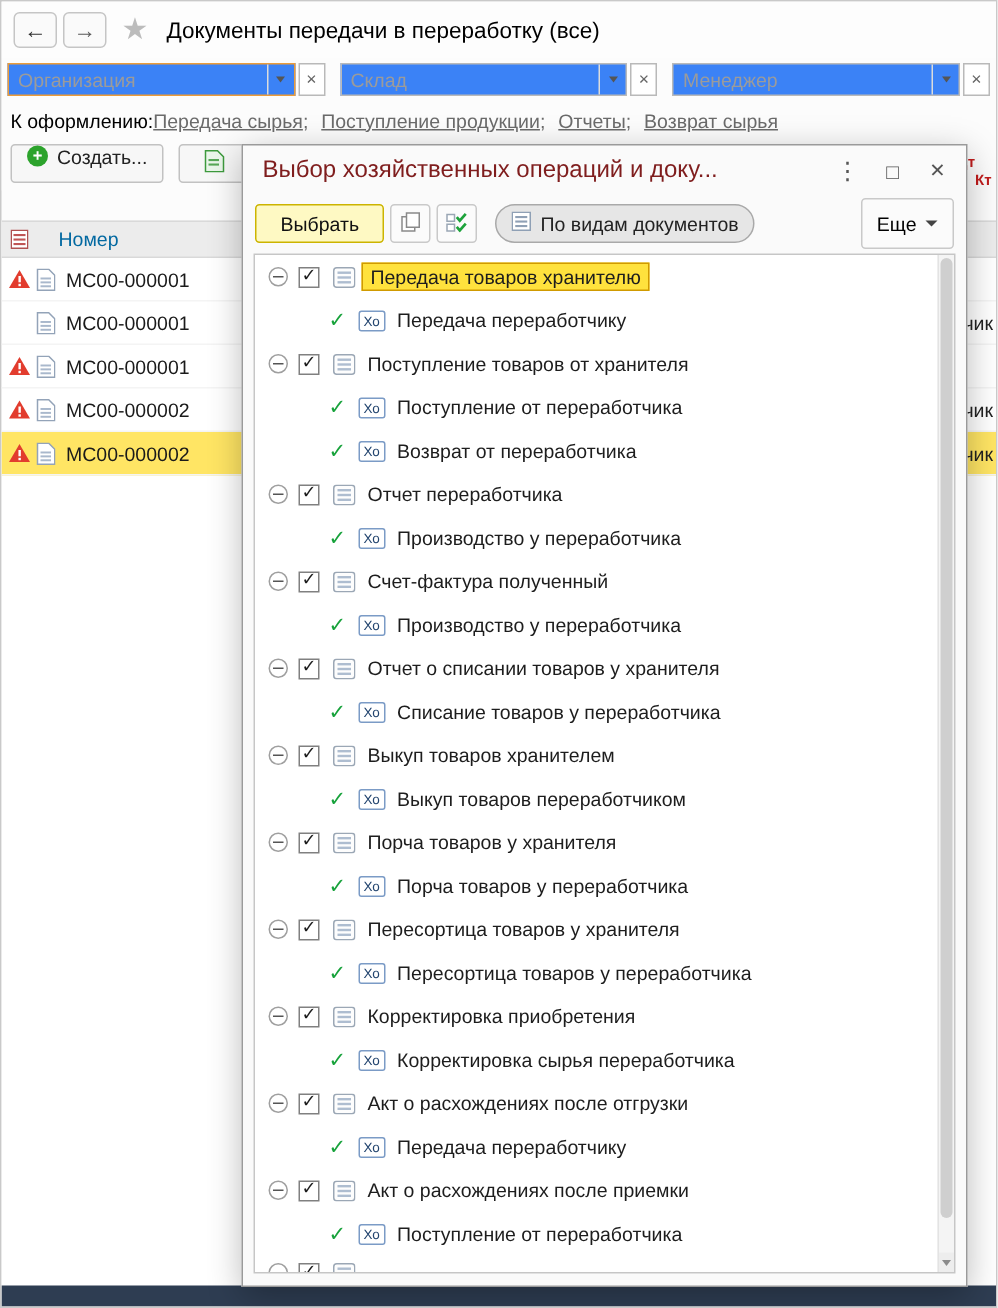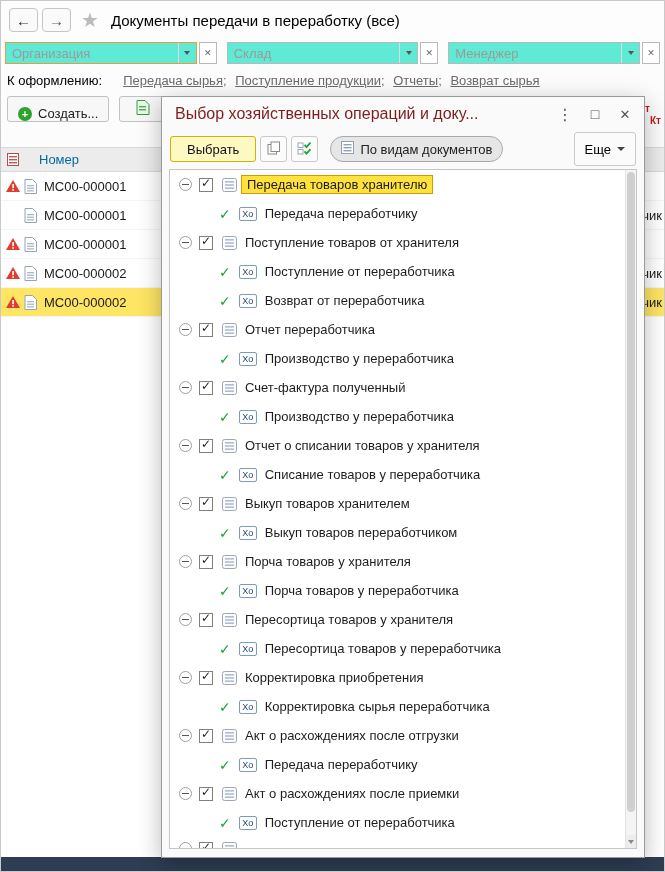--- a/index.html
+++ b/index.html
@@ -14,39 +14,39 @@
   .nav-btn.back::before{content:"←"}
   .nav-btn.fwd{margin-left:4px;color:#5a5a5a}
   .nav-btn.fwd::before{content:"→"}
   .star{margin-left:10px;color:#bcbcbc;font-size:20px;line-height:1}
   .star::before{content:"★"}
   .page-title{margin-left:12px;font-size:15px;font-weight:normal;color:#000;white-space:nowrap}
 
   
   .filters{position:absolute;top:38px;left:0;width:100%;height:28px;display:flex;align-items:center;padding:0 4px;gap:10px;background:#fcfcfc}
   .filter{flex:1;display:flex;align-items:center;gap:2px;min-width:0}
-  .combo{flex:1;display:flex;height:22px;border:1px solid #b9b9b9;background:#5eead4;min-width:0}
+  .combo{flex:1;display:flex;height:22px;border:1px solid #b9b9b9;background:#3b82f6;min-width:0}
   .filter.focused .combo{border-color:#eb9c3a}
   .combo input{flex:1;min-width:0;border:none;outline:none;padding:0 6px;font:inherit;font-size:13px;color:#333;background:transparent}
   .combo input::placeholder{color:#9b9b9b}
   .combo-btn{width:18px;display:flex;align-items:center;justify-content:center;border-left:1px solid #dcdcdc}
   .combo-btn::before{content:"";border-left:3.5px solid transparent;border-right:3.5px solid transparent;border-top:4.5px solid #555}
   .clear-btn{width:18px;height:22px;flex:none;border:1px solid #b9b9b9;background:#fff;display:flex;align-items:center;justify-content:center;color:#666;font-size:9px}
   .clear-btn::before{content:"✕"}
 
   
   .links-row{position:absolute;top:66px;left:0;width:100%;height:26px;display:flex;align-items:center;padding-left:6px;background:#fcfcfc;white-space:nowrap}
-  .links-row .lead{margin-right:21px;color:#000}
+  .links-row .lead{margin-right:0;color:#000}
   .link{color:#6b6b6b;text-decoration:underline;cursor:pointer}
   .sep{color:#6b6b6b;margin-right:5px}
   .links .linkwrap:last-child .sep{display:none}
 
   
   .toolbar{position:absolute;top:92px;left:0;width:100%;height:34px;background:#fcfcfc}
-  .btn-create{position:absolute;left:6px;top:3px;height:26px;border:1px solid #c2c2c2;border-radius:3px;background:#f7f7f7;display:flex;align-items:flex-end;gap:6px;padding:0 10px;font-size:13px;color:#222;cursor:pointer}
+  .btn-create{position:absolute;left:6px;top:3px;height:26px;border:1px solid #c2c2c2;border-radius:3px;background:#f7f7f7;display:flex;align-items:flex-start;gap:6px;padding:0 10px;font-size:13px;color:#222;cursor:pointer}
   .icon-plus{width:14px;height:14px;border-radius:50%;background:#2ca32c;color:#fff;display:flex;align-items:center;justify-content:center;font-size:11px;font-weight:bold;line-height:1}
   .icon-plus::before{content:"+"}
   .btn-copy-doc{position:absolute;left:118px;top:3px;width:48px;height:26px;border:1px solid #c2c2c2;border-radius:3px;background:#f7f7f7;display:flex;align-items:center;justify-content:center}
   .dtkt{position:absolute;right:3px;top:10px;font-size:10px;font-weight:bold;color:#c11c1c;line-height:12px}
   .dtkt .kt{padding-left:12px}
 
   
   .table{position:absolute;top:146px;left:0;right:0;bottom:14px;background:#fff}
   .thead{height:25px;background:#ececec;border-top:1px solid #d9d9d9;border-bottom:1px solid #d9d9d9;display:flex;align-items:center}
   .th-icon{width:38px;display:flex;padding-left:6px}

